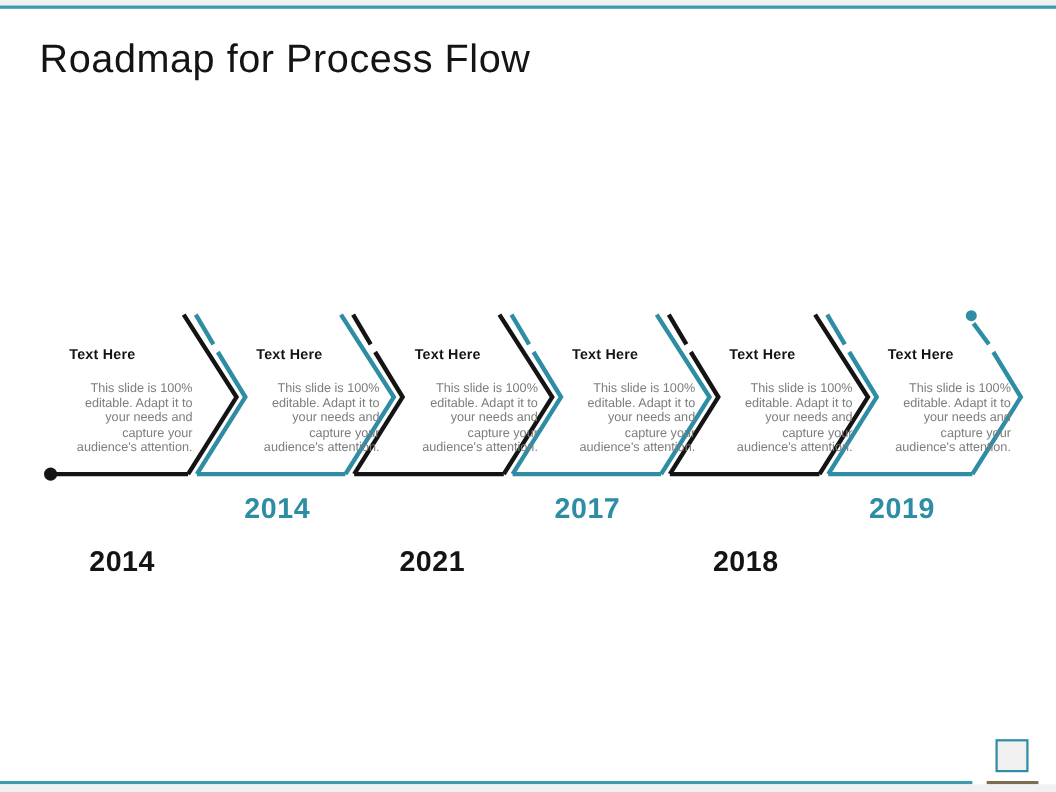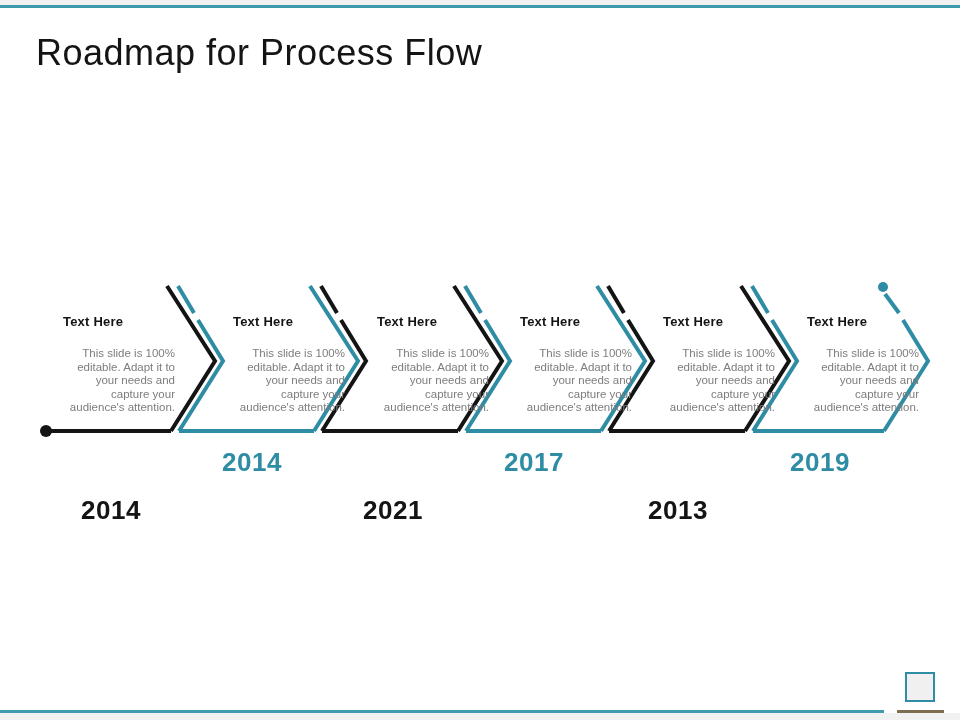--- a/index.html
+++ b/index.html
@@ -123,21 +123,21 @@
     <div class="ms-desc">This slide is 100% editable. Adapt it to your needs and capture your audience's attention.</div>
   </div>
 
   <div class="abs year-label acc-teal" style="left: 474px; text-align: center;">2017</div>
 
   <div class="abs milestone" style="left: 663px;">
     <div class="ms-heading">Text Here</div>
     <div class="ms-desc">This slide is 100% editable. Adapt it to your needs and capture your audience's attention.</div>
   </div>
 
-  <div class="abs year-label acc-ink" style="left: 618px;">2013</div>
+  <div class="abs year-label acc-ink" style="left: 618px;">2018</div>
 
   <div class="abs milestone" style="left: 807px;">
     <div class="ms-heading">Text Here</div>
     <div class="ms-desc">This slide is 100% editable. Adapt it to your needs and capture your audience's attention.</div>
   </div>
 
   <div class="abs year-label acc-teal" style="left: 760px;">2019</div>
 </div>
 
 <div class="abs corner-box"></div>

